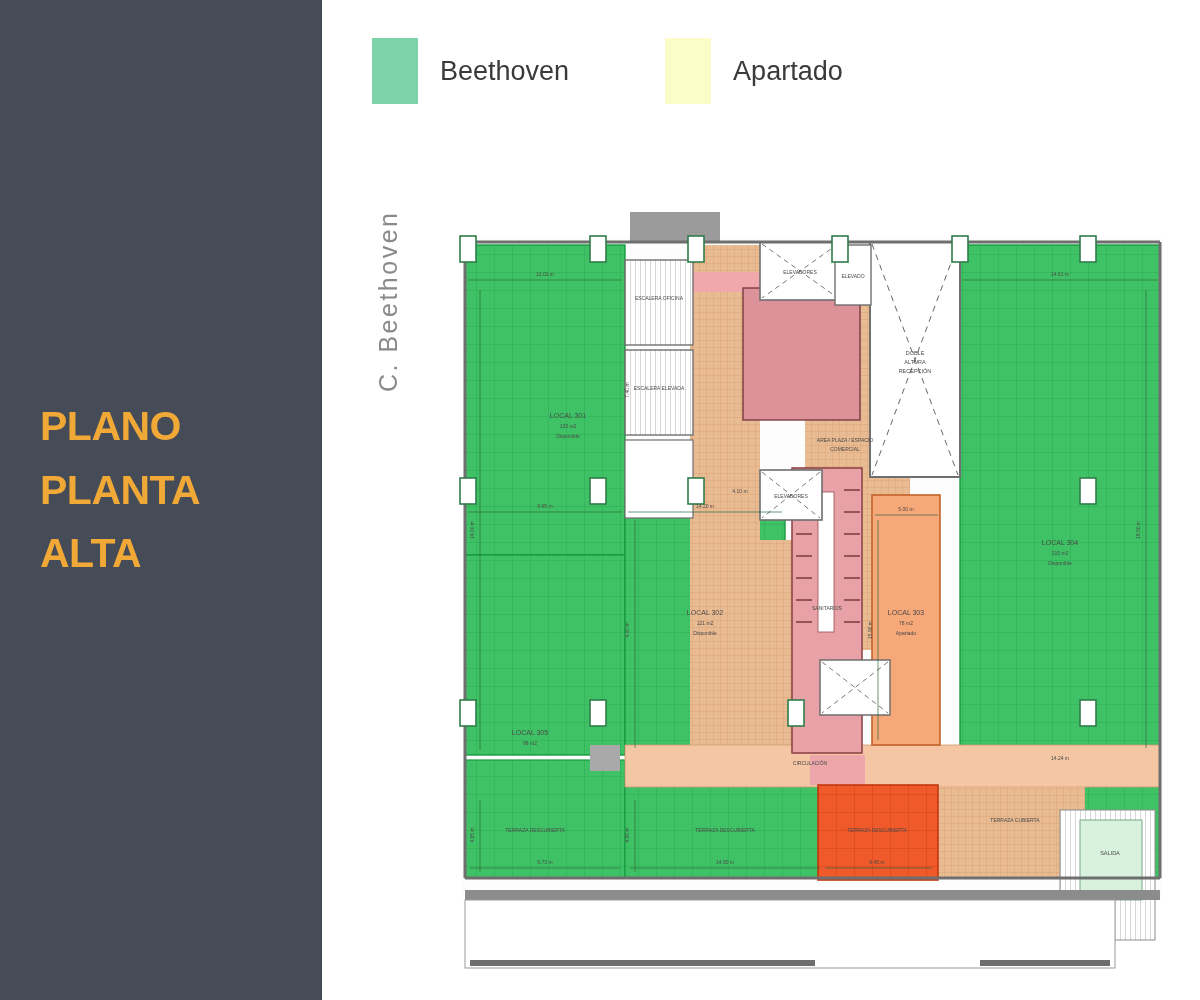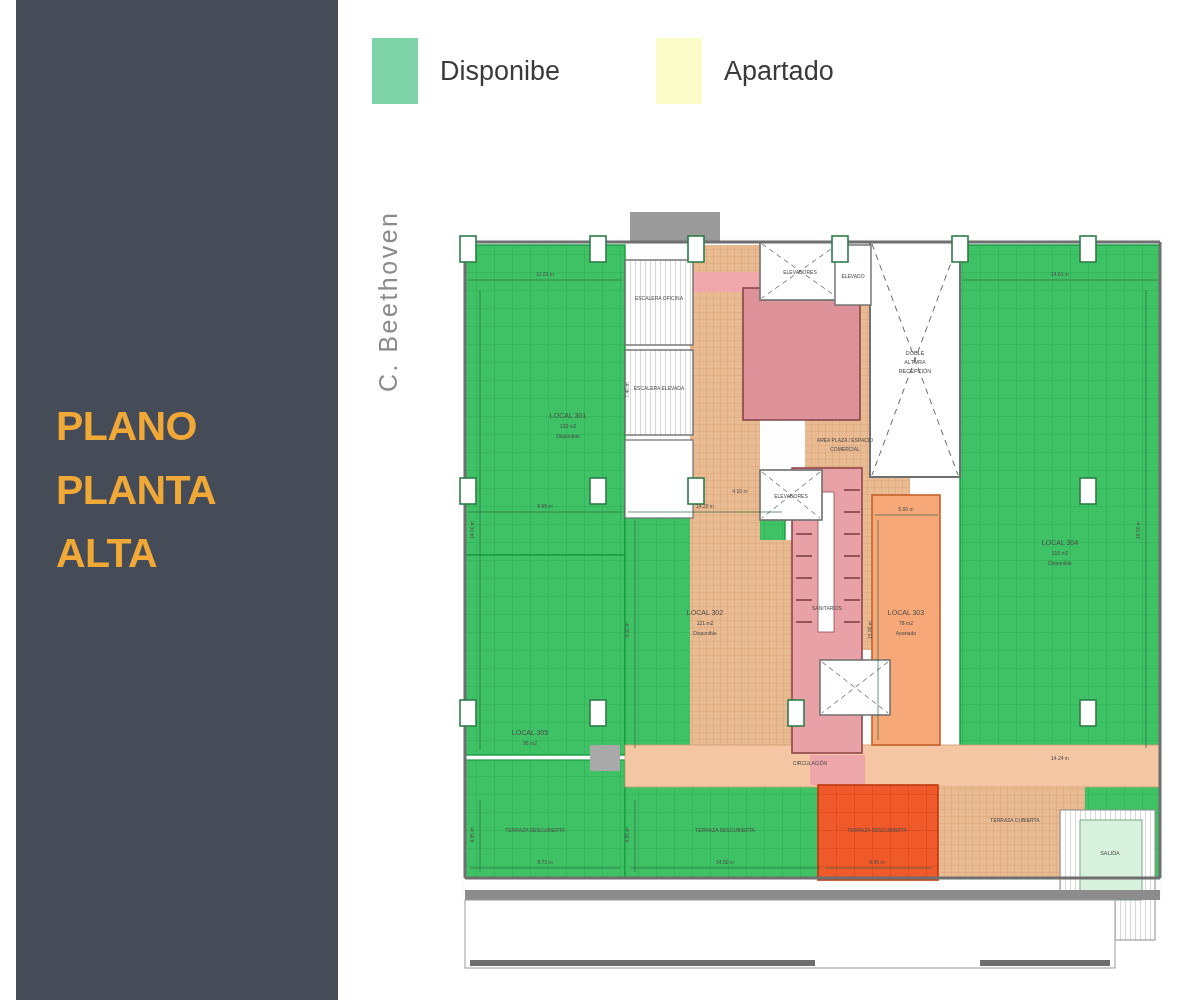--- a/index.html
+++ b/index.html
@@ -5,21 +5,21 @@
   html,body{margin:0;padding:0;}
   body{
     width:1200px;height:1000px;
     background:#ffffff;
     font-family:"Liberation Sans",sans-serif;
     overflow:hidden;
     position:relative;
   }
   
   #sidebar{
-    position:absolute;left:16px;top:0;width:322px;height:1000px;
+    position:absolute;left:0;top:0;width:322px;height:1000px;
     background:#454b57;
   }
   #sidebar-title{
     position:absolute;left:40px;top:395px;width:260px;
     color:#f0a836;
     font-family:"Liberation Sans",sans-serif;
     font-weight:bold;
     font-size:41px;
     line-height:1.55;
     letter-spacing:-0.5px;
@@ -47,21 +47,21 @@
 <body>
 
 <div id="sidebar">
   <div id="sidebar-title">PLANO PLANTA
 ALTA</div>
 </div>
 
 <div id="legend">
   <div class="legend-item">
     <span class="legend-swatch" style="background:#7ed3a8"></span>
-    <span class="legend-label">Disponibe</span>
+    <span class="legend-label">Beethoven</span>
   </div>
   <div class="legend-item">
     <span class="legend-swatch" style="background:#fcfcc8"></span>
     <span class="legend-label">Apartado</span>
   </div>
 </div>
 
 <div id="street-label">C. Beethoven</div>
 
 <div id="plan">

